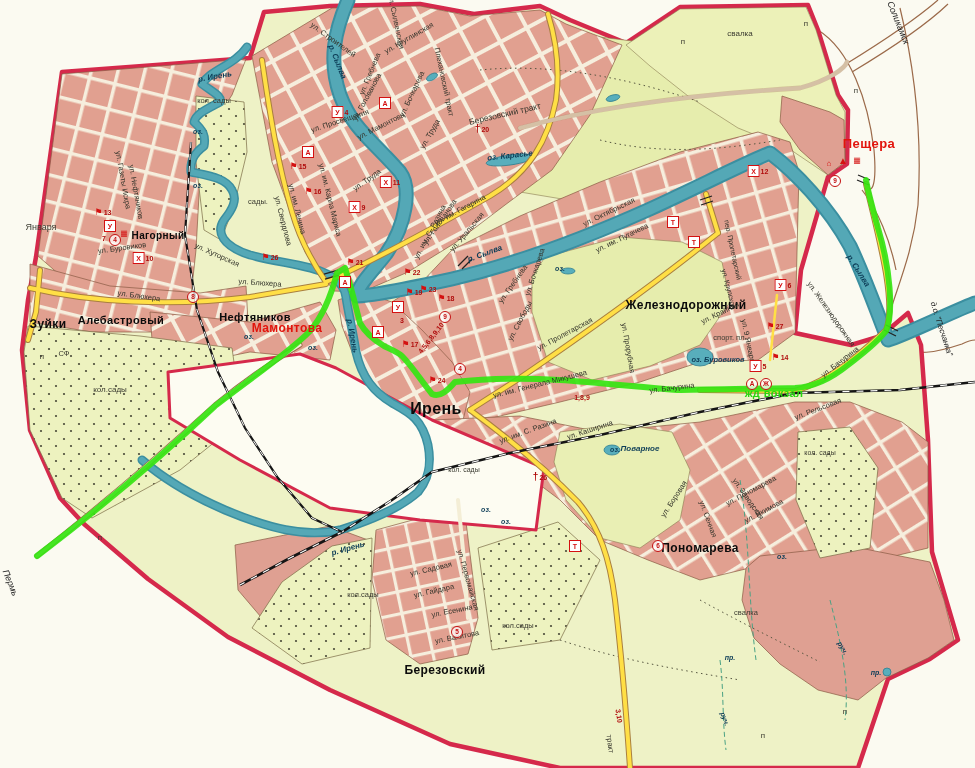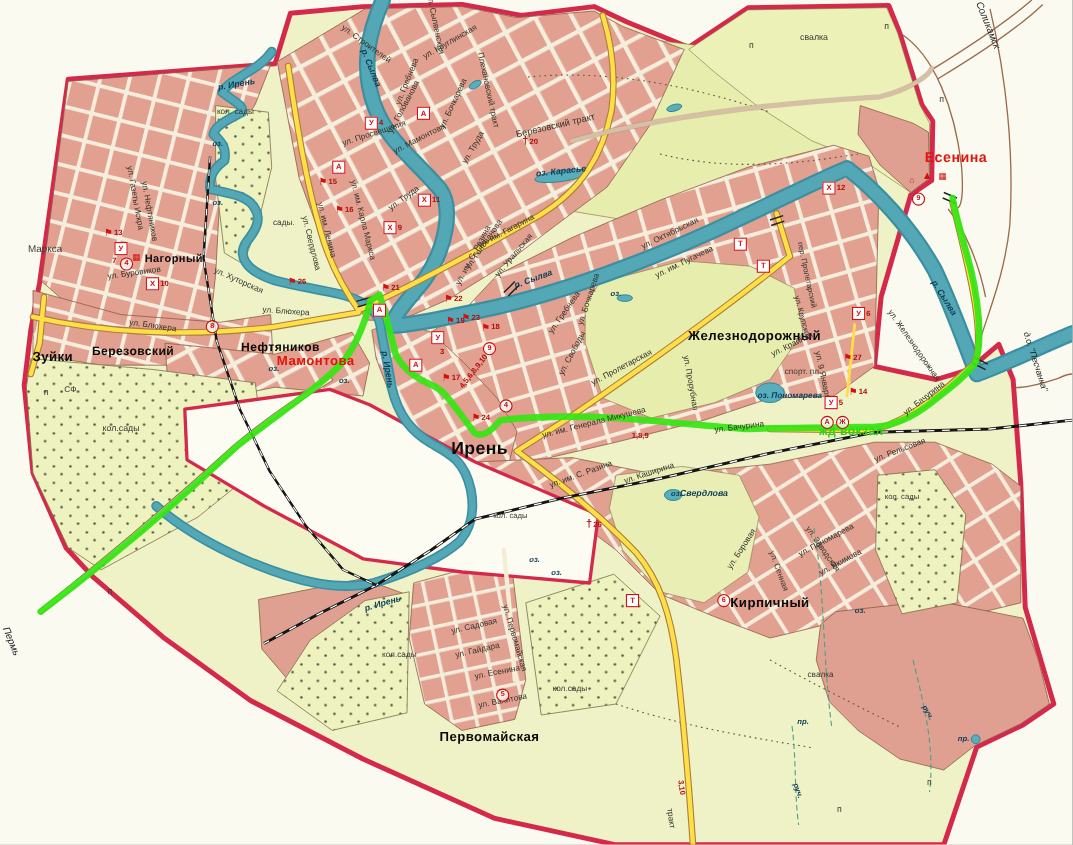--- a/index.html
+++ b/index.html
@@ -183,28 +183,28 @@
     <path d="M857,180 L869,185 M858,175 L870,180"></path>
     <path d="M884,330 L896,336 M886,325 L898,331"></path>
   </g>
 
   <path d="M37,556 C95,512 160,458 215,406 C252,377 290,352 310,331 C322,317 330,300 337,273 L345,268 C352,290 356,308 360,323 C366,334 374,340 384,346 C392,350 398,352 402,356 C412,366 422,382 432,394 C440,398 448,390 455,382 C490,378 525,378 560,380 C590,382 630,386 677,390 C700,389 745,389 795,388 C815,387 832,378 848,365 C862,354 876,344 886,331 C894,312 890,268 878,228 C872,206 868,192 866,180" fill="none" stroke="#35e512" stroke-width="6" stroke-linecap="round" stroke-linejoin="round" opacity=".92"></path>
 </svg>
 
 <div id="labels">
       <span class="lbl town" style="left: 158px; top: 236px; font-size: 10px; transform: translate(-50%, -50%) rotate(0deg);">Нагорный</span>
       <span class="lbl town" style="left: 48px; top: 324px; font-size: 12px; transform: translate(-50%, -50%) rotate(0deg);">Зуйки</span>
-      <span class="lbl town" style="left: 121px; top: 320px; font-size: 11px; transform: translate(-50%, -50%) rotate(0deg);">Березовский</span>
+      <span class="lbl town" style="left: 121px; top: 320px; font-size: 11px; transform: translate(-50%, -50%) rotate(0deg);">Алебастровый</span>
       <span class="lbl town" style="left: 255px; top: 317px; font-size: 11px; transform: translate(-50%, -50%) rotate(0deg);">Нефтяников</span>
       <span class="lbl town" style="left: 436px; top: 409px; font-size: 16px; transform: translate(-50%, -50%) rotate(0deg);">Ирень</span>
       <span class="lbl town" style="left: 680px; top: 305px; font-size: 12px; transform: translate(-50%, -50%) rotate(0deg); padding-left: 12px;">Железнодорожный</span>
-      <span class="lbl town" style="left: 700px; top: 548px; font-size: 12px; transform: translate(-50%, -50%) rotate(0deg);">Кирпичный</span>
-      <span class="lbl town" style="left: 445px; top: 670px; font-size: 12px; transform: translate(-50%, -50%) rotate(0deg);">Первомайская</span>
-      <span class="lbl poi" style="left: 41px; top: 227px; font-size: 9px; transform: translate(-50%, -50%) rotate(0deg);">Маркса</span>
-      <span class="lbl town-red" style="left: 869px; top: 143px; font-size: 13px; transform: translate(-50%, -50%) rotate(0deg);">Есенина</span>
+      <span class="lbl town" style="left: 700px; top: 548px; font-size: 12px; transform: translate(-50%, -50%) rotate(0deg);">Пономарева</span>
+      <span class="lbl town" style="left: 445px; top: 670px; font-size: 12px; transform: translate(-50%, -50%) rotate(0deg);">Березовский</span>
+      <span class="lbl poi" style="left: 41px; top: 227px; font-size: 9px; transform: translate(-50%, -50%) rotate(0deg);">Января</span>
+      <span class="lbl town-red" style="left: 869px; top: 143px; font-size: 13px; transform: translate(-50%, -50%) rotate(0deg);">Пещера</span>
       <span class="lbl town-red" style="left: 287px; top: 328px; font-size: 12px; transform: translate(-50%, -50%) rotate(0deg);">Мамонтова</span>
       <span class="lbl town-green" style="left: 774px; top: 393px; font-size: 11px; transform: translate(-50%, -50%) rotate(0deg);">жд вокзал</span>
       <span class="lbl dir" style="left: 898px; top: 23px; transform: translate(-50%, -50%) rotate(68deg);">Соликамск</span>
       <span class="lbl dir" style="left: 10px; top: 583px; transform: translate(-50%, -50%) rotate(68deg);">Пермь</span>
       <span class="lbl dir" style="left: 941px; top: 329px; font-size: 8px; transform: translate(-50%, -50%) rotate(72deg);">д.о. "Песчанка"</span>
       <span class="lbl street" style="left: 333px; top: 40px; transform: translate(-50%, -50%) rotate(36deg);">ул. Строителей</span>
       <span class="lbl street" style="left: 396px; top: 22px; transform: translate(-50%, -50%) rotate(78deg);">ул. Сылвенская</span>
       <span class="lbl street" style="left: 409px; top: 38px; transform: translate(-50%, -50%) rotate(-30deg);">ул. Круглинская</span>
       <span class="lbl street" style="left: 444px; top: 82px; transform: translate(-50%, -50%) rotate(78deg);">Плехановский тракт</span>
       <span class="lbl street" style="left: 505px; top: 114px; font-size: 8.5px; transform: translate(-50%, -50%) rotate(-13deg);">Березовский тракт</span>
@@ -257,22 +257,22 @@
       <span class="lbl street" style="left: 818px; top: 409px; transform: translate(-50%, -50%) rotate(-21deg);">ул. Рельсовая</span>
       <span class="lbl street" style="left: 729px; top: 289px; font-size: 7px; transform: translate(-50%, -50%) rotate(75deg);">ул. Крупской</span>
       <span class="lbl street" style="left: 610px; top: 744px; transform: translate(-50%, -50%) rotate(82deg);">тракт</span>
       <span class="lbl water" style="left: 215px; top: 77px; transform: translate(-50%, -50%) rotate(-10deg);">р. Ирень</span>
       <span class="lbl water" style="left: 352px; top: 336px; transform: translate(-50%, -50%) rotate(80deg);">р. Ирень</span>
       <span class="lbl water" style="left: 348px; top: 549px; transform: translate(-50%, -50%) rotate(-16deg);">р. Ирень</span>
       <span class="lbl water" style="left: 337px; top: 62px; transform: translate(-50%, -50%) rotate(68deg);">р. Сылва</span>
       <span class="lbl water" style="left: 485px; top: 254px; transform: translate(-50%, -50%) rotate(-20deg);">р. Сылва</span>
       <span class="lbl water" style="left: 858px; top: 271px; transform: translate(-50%, -50%) rotate(58deg);">р. Сылва</span>
       <span class="lbl water" style="left: 510px; top: 156px; transform: translate(-50%, -50%) rotate(-6deg);">оз. Карасье</span>
-      <span class="lbl water" style="left: 718px; top: 360px; font-size: 7.5px; transform: translate(-50%, -50%) rotate(0deg);">оз. Пономарева</span>
-      <span class="lbl water" style="left: 640px; top: 449px; font-size: 8px; transform: translate(-50%, -50%) rotate(0deg);">Свердлова</span>
+      <span class="lbl water" style="left: 718px; top: 360px; font-size: 7.5px; transform: translate(-50%, -50%) rotate(0deg);">оз. Буровиков</span>
+      <span class="lbl water" style="left: 640px; top: 449px; font-size: 8px; transform: translate(-50%, -50%) rotate(0deg);">Поварное</span>
       <span class="lbl water" style="left: 615px; top: 449px; font-size: 7px; transform: translate(-50%, -50%) rotate(0deg);">оз.</span>
       <span class="lbl water" style="left: 198px; top: 131px; font-size: 7px; transform: translate(-50%, -50%) rotate(0deg);">оз.</span>
       <span class="lbl water" style="left: 198px; top: 185px; font-size: 7px; transform: translate(-50%, -50%) rotate(0deg);">оз.</span>
       <span class="lbl water" style="left: 249px; top: 336px; font-size: 7px; transform: translate(-50%, -50%) rotate(0deg);">оз.</span>
       <span class="lbl water" style="left: 313px; top: 347px; font-size: 7px; transform: translate(-50%, -50%) rotate(0deg);">оз.</span>
       <span class="lbl water" style="left: 486px; top: 509px; font-size: 7px; transform: translate(-50%, -50%) rotate(0deg);">оз.</span>
       <span class="lbl water" style="left: 506px; top: 521px; font-size: 7px; transform: translate(-50%, -50%) rotate(0deg);">оз.</span>
       <span class="lbl water" style="left: 560px; top: 268px; font-size: 7px; transform: translate(-50%, -50%) rotate(0deg);">оз.</span>
       <span class="lbl water" style="left: 782px; top: 556px; font-size: 7px; transform: translate(-50%, -50%) rotate(0deg);">оз.</span>
       <span class="lbl water" style="left: 843px; top: 648px; font-size: 7px; transform: translate(-50%, -50%) rotate(60deg);">руч.</span>

